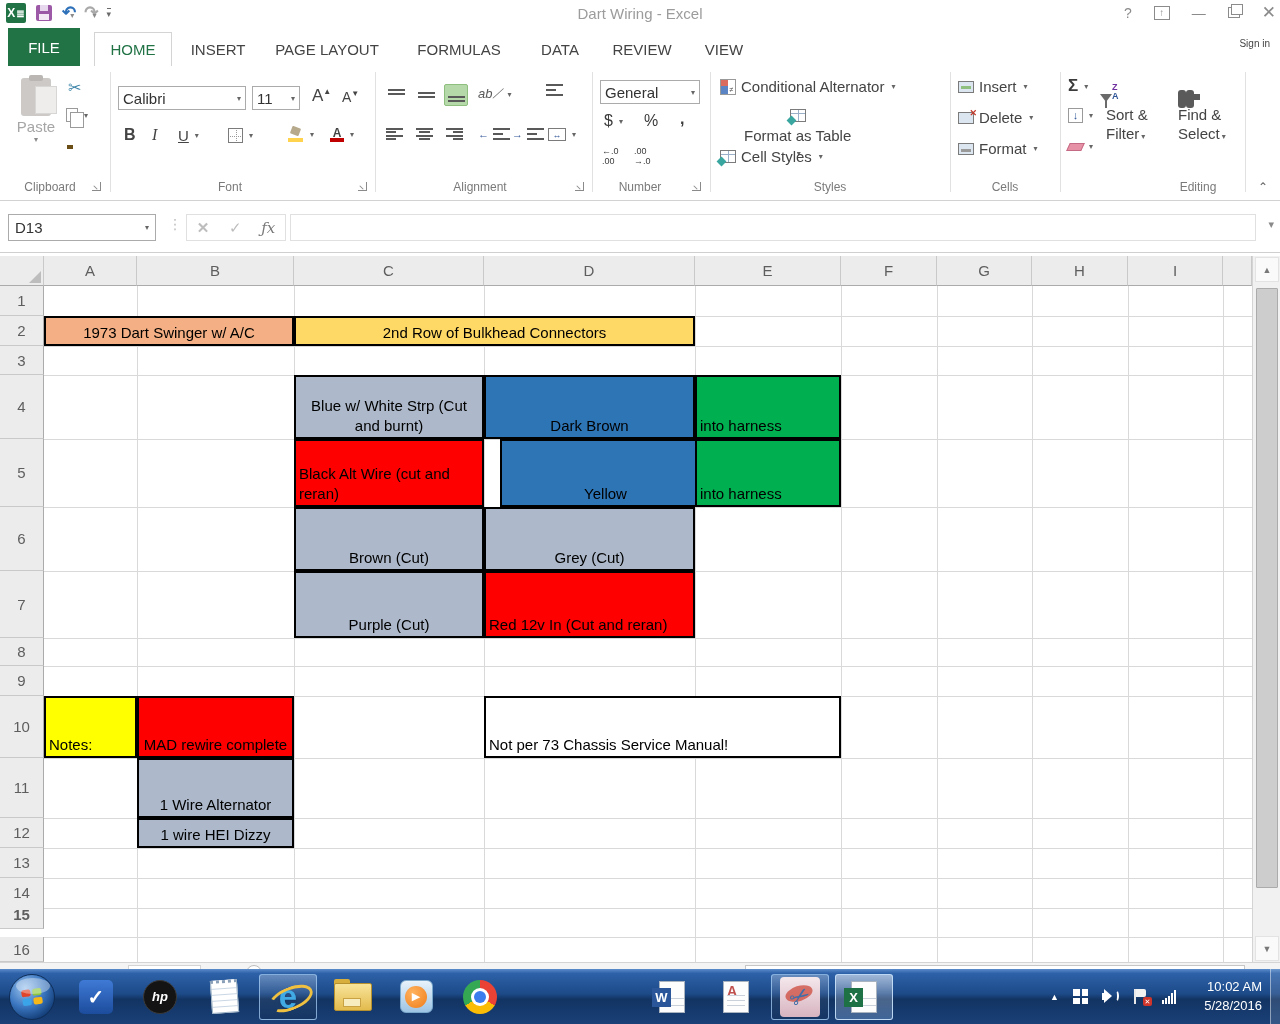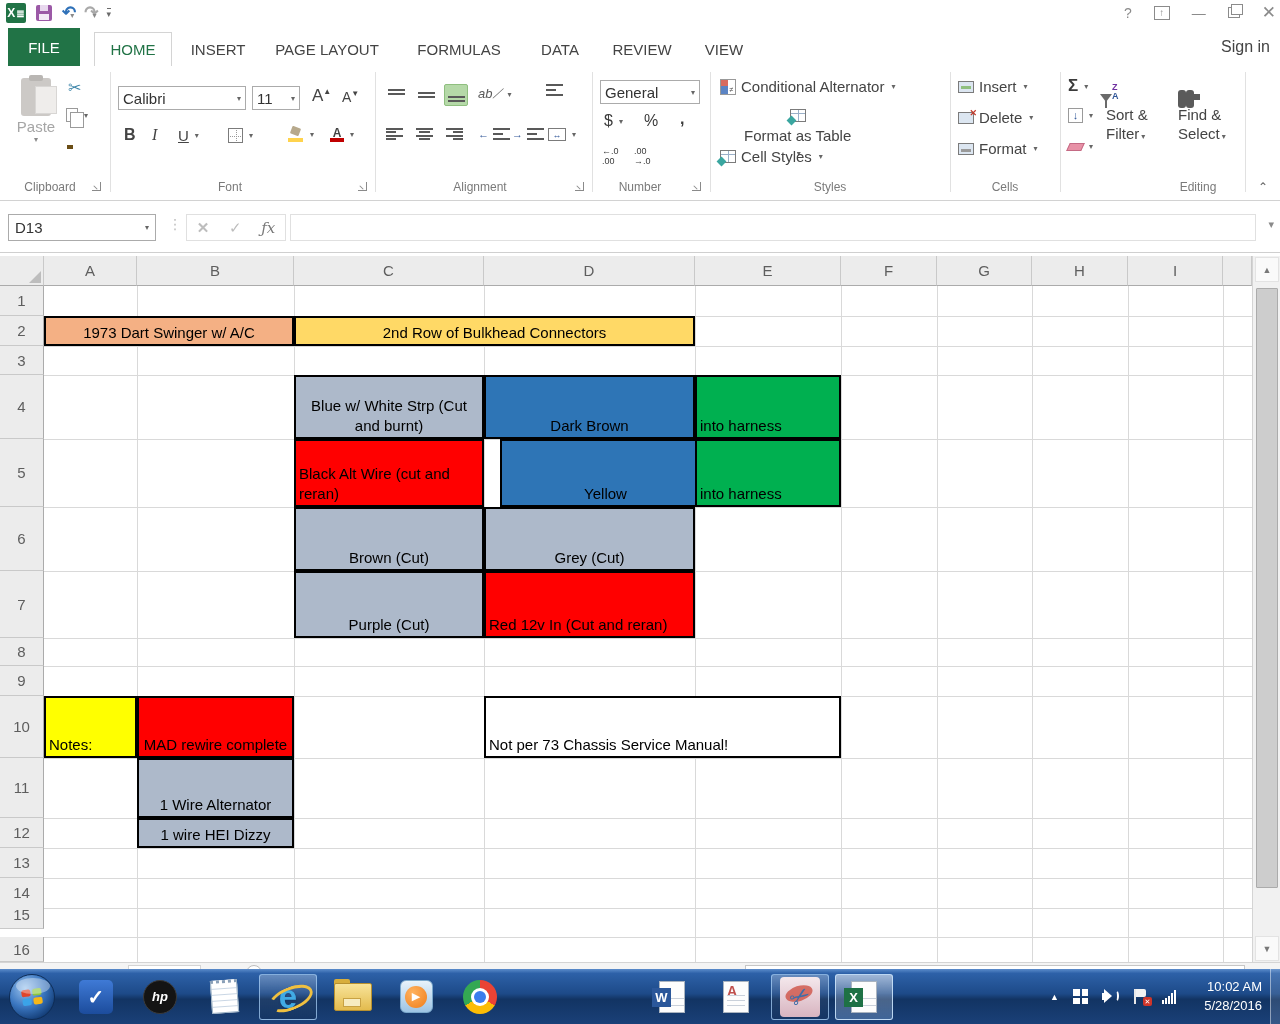--- a/index.html
+++ b/index.html
@@ -23,21 +23,21 @@
   #win-controls { position:absolute; right:4px; top:2px; display:flex; align-items:center; gap:22px; color:#8b8b8b; font-size:14px; }
   .ribbon-display-icon { width:16px; height:14px; border:1px solid #8b8b8b; font-size:10px; text-align:center; line-height:12px; }
   .restore-icon { position:relative; width:12px; height:11px; border:1px solid #8b8b8b; }
   .restore-icon::before { content:""; position:absolute; left:2px; top:-4px; width:10px; height:9px; border:1px solid #8b8b8b; background:#fff; }
 
   
   #tabbar { position:absolute; left:0; top:28px; width:1280px; height:38px; background:#fff; }
   .rtab { position:absolute; top:4px; height:34px; display:flex; align-items:center; justify-content:center; font-size:15px; color:#444; padding:0 2px; cursor:default; }
   .rtab.file { background:#217346; color:#fff; top:0; height:38px; }
   .rtab.active { background:#fff; color:#217346; border:1px solid #d4d4d4; border-bottom:none; }
-  #signin { position:absolute; right:10px; top:10px; font-size:16px; color:#444; }
+  #signin { position:absolute; right:10px; top:10px; font-size:10px; color:#444; }
 
   
   #ribbon { position:absolute; left:0; top:66px; width:1280px; height:135px; background:#fff; border-bottom:1px solid #d2d2d2; font-size:15px; color:#444; }
   .gsep { position:absolute; top:6px; height:120px; width:1px; background:#e1e1e1; }
   .grouplabel { position:absolute; top:114px; font-size:12px; color:#7a7a7a; text-align:center; }
   .launcher { position:absolute; top:116px; width:9px; height:9px; border-right:1px solid #8a8a8a; border-bottom:1px solid #8a8a8a; }
   .launcher::before { content:""; position:absolute; right:2px; bottom:2px; width:5px; height:1px; background:#8a8a8a; transform:rotate(45deg); }
   .caret { font-size:8px; color:#666; margin-left:2px; }
   .rbtn { display:inline-flex; align-items:center; gap:4px; cursor:default; }
 
@@ -218,20 +218,21 @@
 <body class="noselect">
 
 <div id="titlebar">
   <div id="qat">
     <span class="xl-appicon">X</span>
     <span class="save-icon"></span>
     <span><span class="undo-glyph">↶</span><span class="mini-caret">▾</span></span>
     <span><span class="redo-glyph">↷</span><span class="mini-caret">▾</span></span>
     <span class="qat-more">▾</span>
   </div>
+  <div id="win-title">Dart Wiring - Excel</div>
   <div id="win-controls">
     <span>?</span>
     <span class="ribbon-display-icon">↑</span>
     <span>—</span>
     <span class="restore-icon"></span>
     <span style="font-size:17px">✕</span>
   </div>
 </div>
 
 <div id="tabbar">
@@ -494,21 +495,21 @@
     <div class="rowhead" style="top: 183px; height: 68px;">5</div>
     <div class="rowhead" style="top: 251px; height: 64px;">6</div>
     <div class="rowhead" style="top: 315px; height: 67px;">7</div>
     <div class="rowhead" style="top: 382px; height: 28px;">8</div>
     <div class="rowhead" style="top: 410px; height: 30px;">9</div>
     <div class="rowhead" style="top: 440px; height: 62px;">10</div>
     <div class="rowhead" style="top: 502px; height: 60px;">11</div>
     <div class="rowhead" style="top: 562px; height: 30px;">12</div>
     <div class="rowhead" style="top: 592px; height: 30px;">13</div>
     <div class="rowhead" style="top: 622px; height: 30px;">14</div>
-    <div class="rowhead" style="top: 644px; height: 29px;">15</div>
+    <div class="rowhead" style="top: 644px; height: 29px; font-weight: bold;">15</div>
     <div class="rowhead" style="top: 681px; height: 25px;">16</div>
     <div class="vline" style="left: 137px; top: 30px; height: 676px;"></div>
     <div class="vline" style="left: 294px; top: 30px; height: 676px;"></div>
     <div class="vline" style="left: 484px; top: 30px; height: 676px;"></div>
     <div class="vline" style="left: 695px; top: 30px; height: 676px;"></div>
     <div class="vline" style="left: 841px; top: 30px; height: 676px;"></div>
     <div class="vline" style="left: 937px; top: 30px; height: 676px;"></div>
     <div class="vline" style="left: 1032px; top: 30px; height: 676px;"></div>
     <div class="vline" style="left: 1128px; top: 30px; height: 676px;"></div>
     <div class="vline" style="left: 1223px; top: 30px; height: 676px;"></div>

